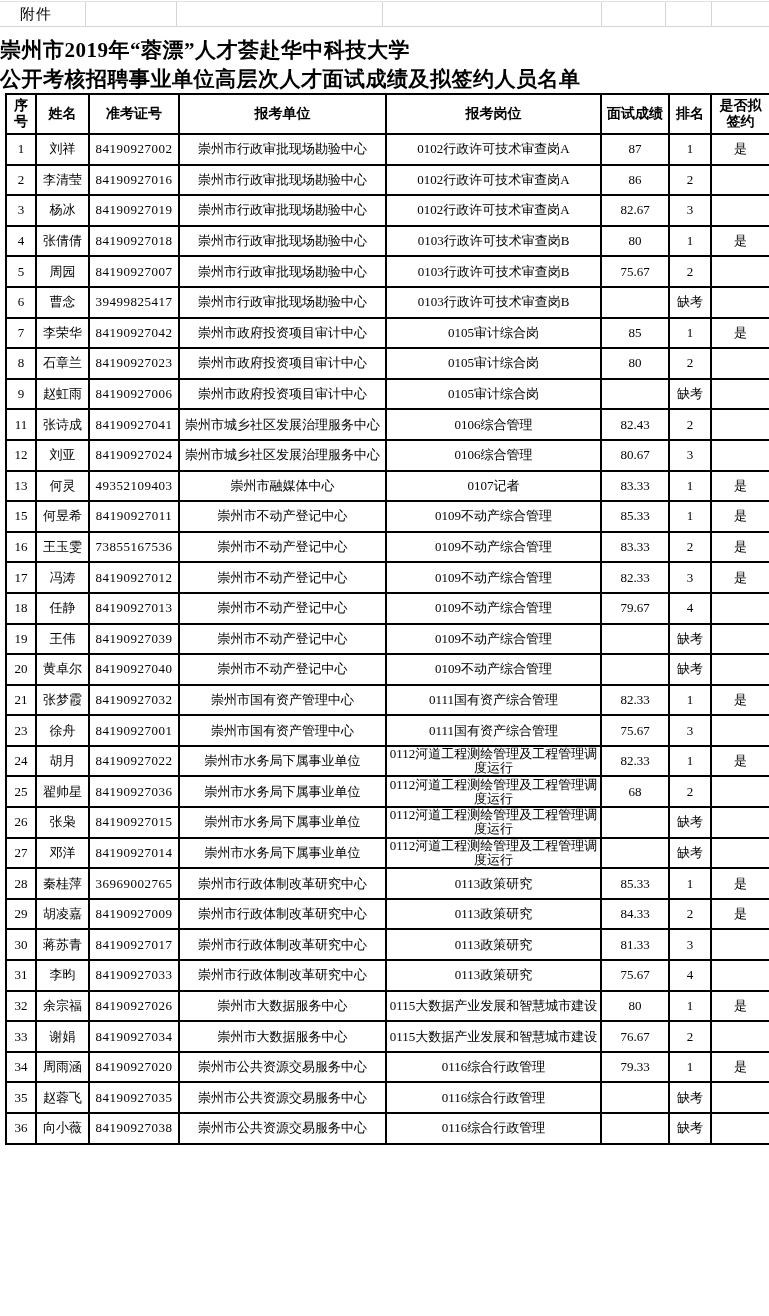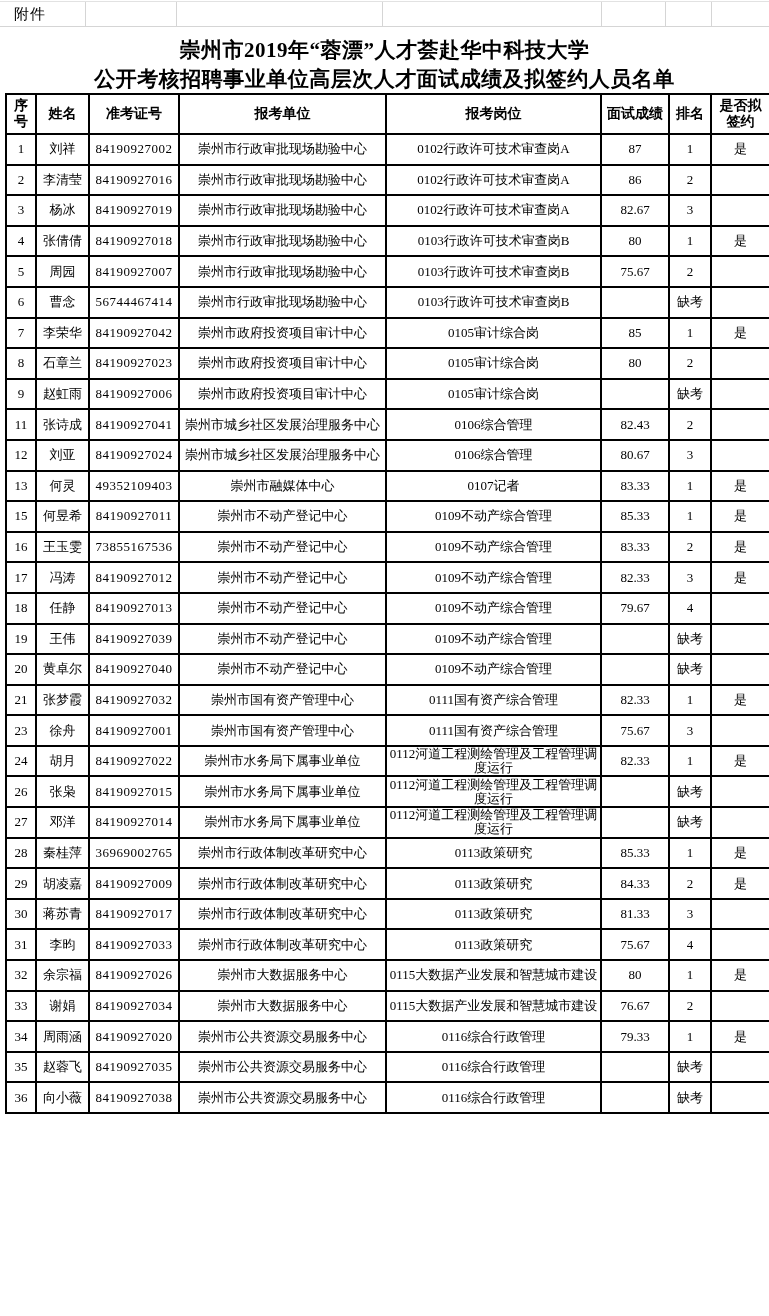--- a/index.html
+++ b/index.html
@@ -21,27 +21,27 @@
     margin-top: 1px;
   }
   .attachment-row .gcell {
     border-right: 1px solid #d5d5d5;
     height: 100%;
     display: flex; align-items: center;
   }
   .attachment-row .gcell:last-child { border-right: none; }
   .attachment-label {
     font-size: 15px;
-    padding-left: 14px;
+    padding-left: 20px;
     letter-spacing: 1px;
   }
 
   
   .title-block {
-    text-align: center;
+    text-align: left;
     padding-top: 9px;
     height: 66px;
   }
   .title-line {
     font-size: 21px;
     font-weight: bold;
     line-height: 29px;
     letter-spacing: 0.5px;
     white-space: nowrap;
   }
@@ -172,21 +172,21 @@
           <td class="col2">84190927007</td>
           <td class="col3">崇州市行政审批现场勘验中心</td>
           <td class="col4">0103行政许可技术审查岗B</td>
           <td class="col5">75.67</td>
           <td class="col6">2</td>
           <td class="col7"></td>
         </tr>
         <tr>
           <td class="col0">6</td>
           <td class="col1">曹念</td>
-          <td class="col2">56744467414</td>
+          <td class="col2">39499825417</td>
           <td class="col3">崇州市行政审批现场勘验中心</td>
           <td class="col4">0103行政许可技术审查岗B</td>
           <td class="col5"></td>
           <td class="col6">缺考</td>
           <td class="col7"></td>
         </tr>
         <tr>
           <td class="col0">7</td>
           <td class="col1">李荣华</td>
           <td class="col2">84190927042</td>
@@ -330,20 +330,30 @@
           <td class="col0">24</td>
           <td class="col1">胡月</td>
           <td class="col2">84190927022</td>
           <td class="col3">崇州市水务局下属事业单位</td>
           <td class="col4">0112河道工程测绘管理及工程管理调度运行</td>
           <td class="col5">82.33</td>
           <td class="col6">1</td>
           <td class="col7">是</td>
         </tr>
         <tr>
+          <td class="col0">25</td>
+          <td class="col1">翟帅星</td>
+          <td class="col2">84190927036</td>
+          <td class="col3">崇州市水务局下属事业单位</td>
+          <td class="col4">0112河道工程测绘管理及工程管理调度运行</td>
+          <td class="col5">68</td>
+          <td class="col6">2</td>
+          <td class="col7"></td>
+        </tr>
+        <tr>
           <td class="col0">26</td>
           <td class="col1">张枭</td>
           <td class="col2">84190927015</td>
           <td class="col3">崇州市水务局下属事业单位</td>
           <td class="col4">0112河道工程测绘管理及工程管理调度运行</td>
           <td class="col5"></td>
           <td class="col6">缺考</td>
           <td class="col7"></td>
         </tr>
         <tr>

